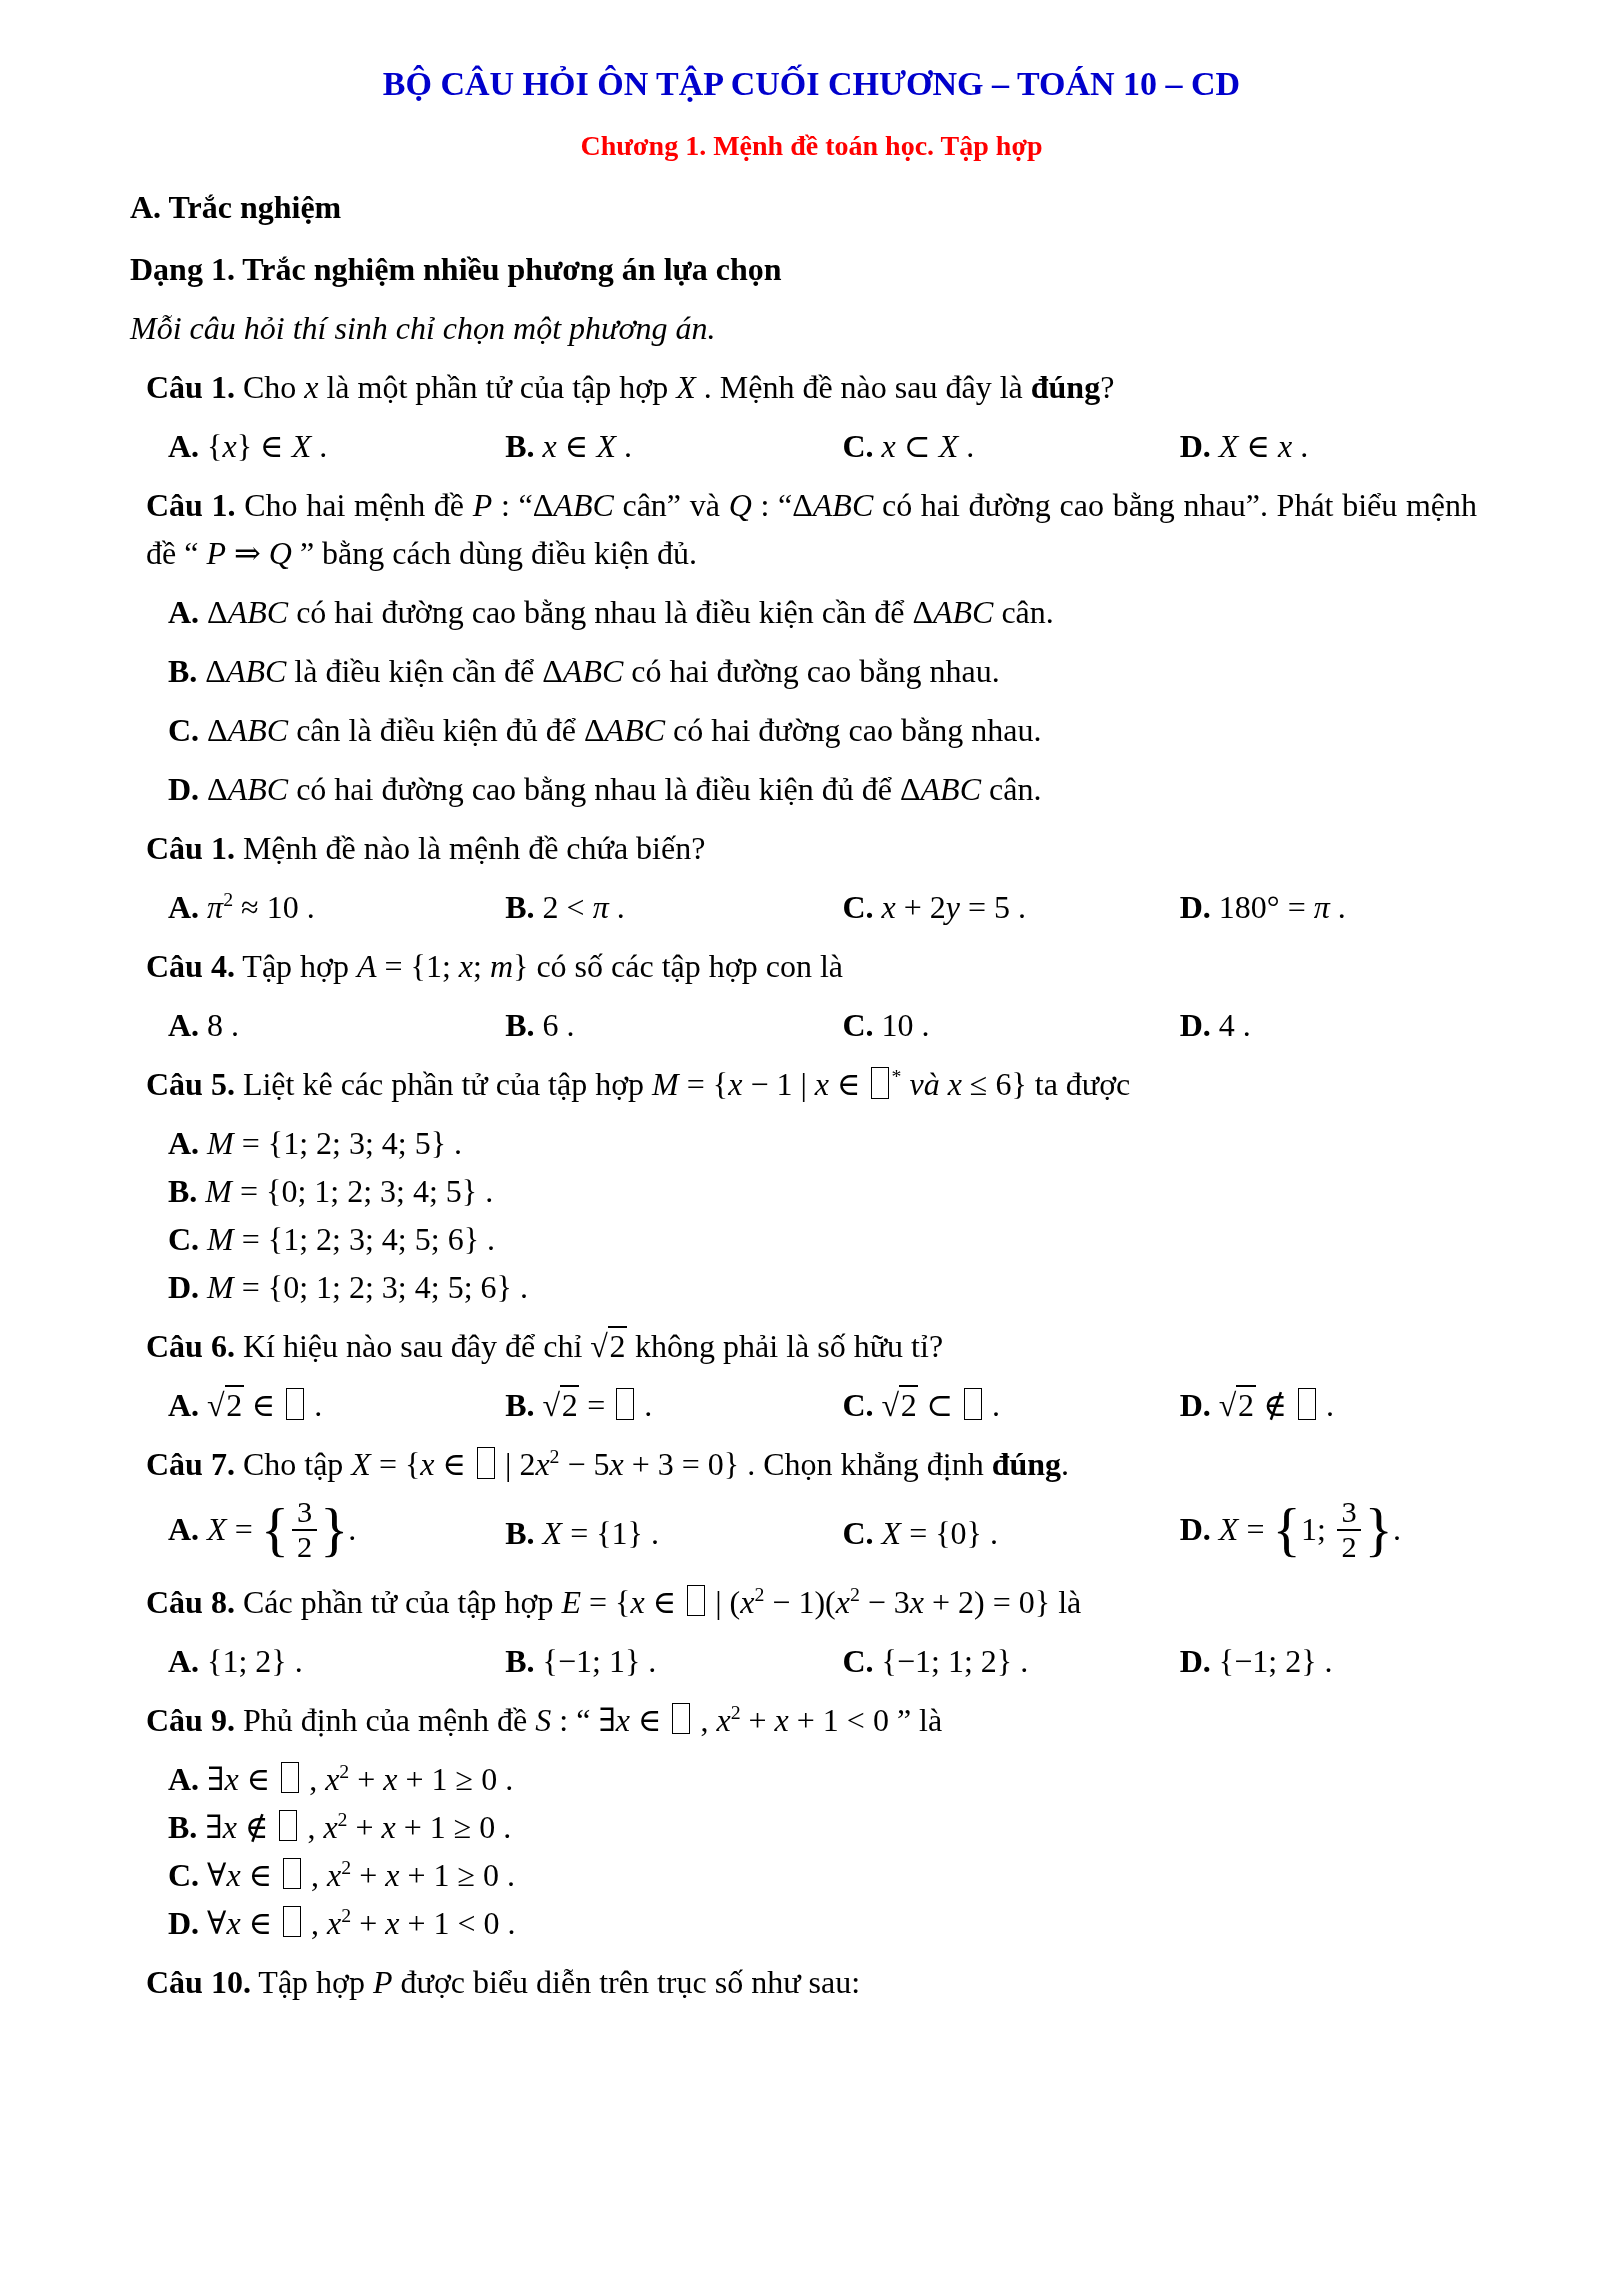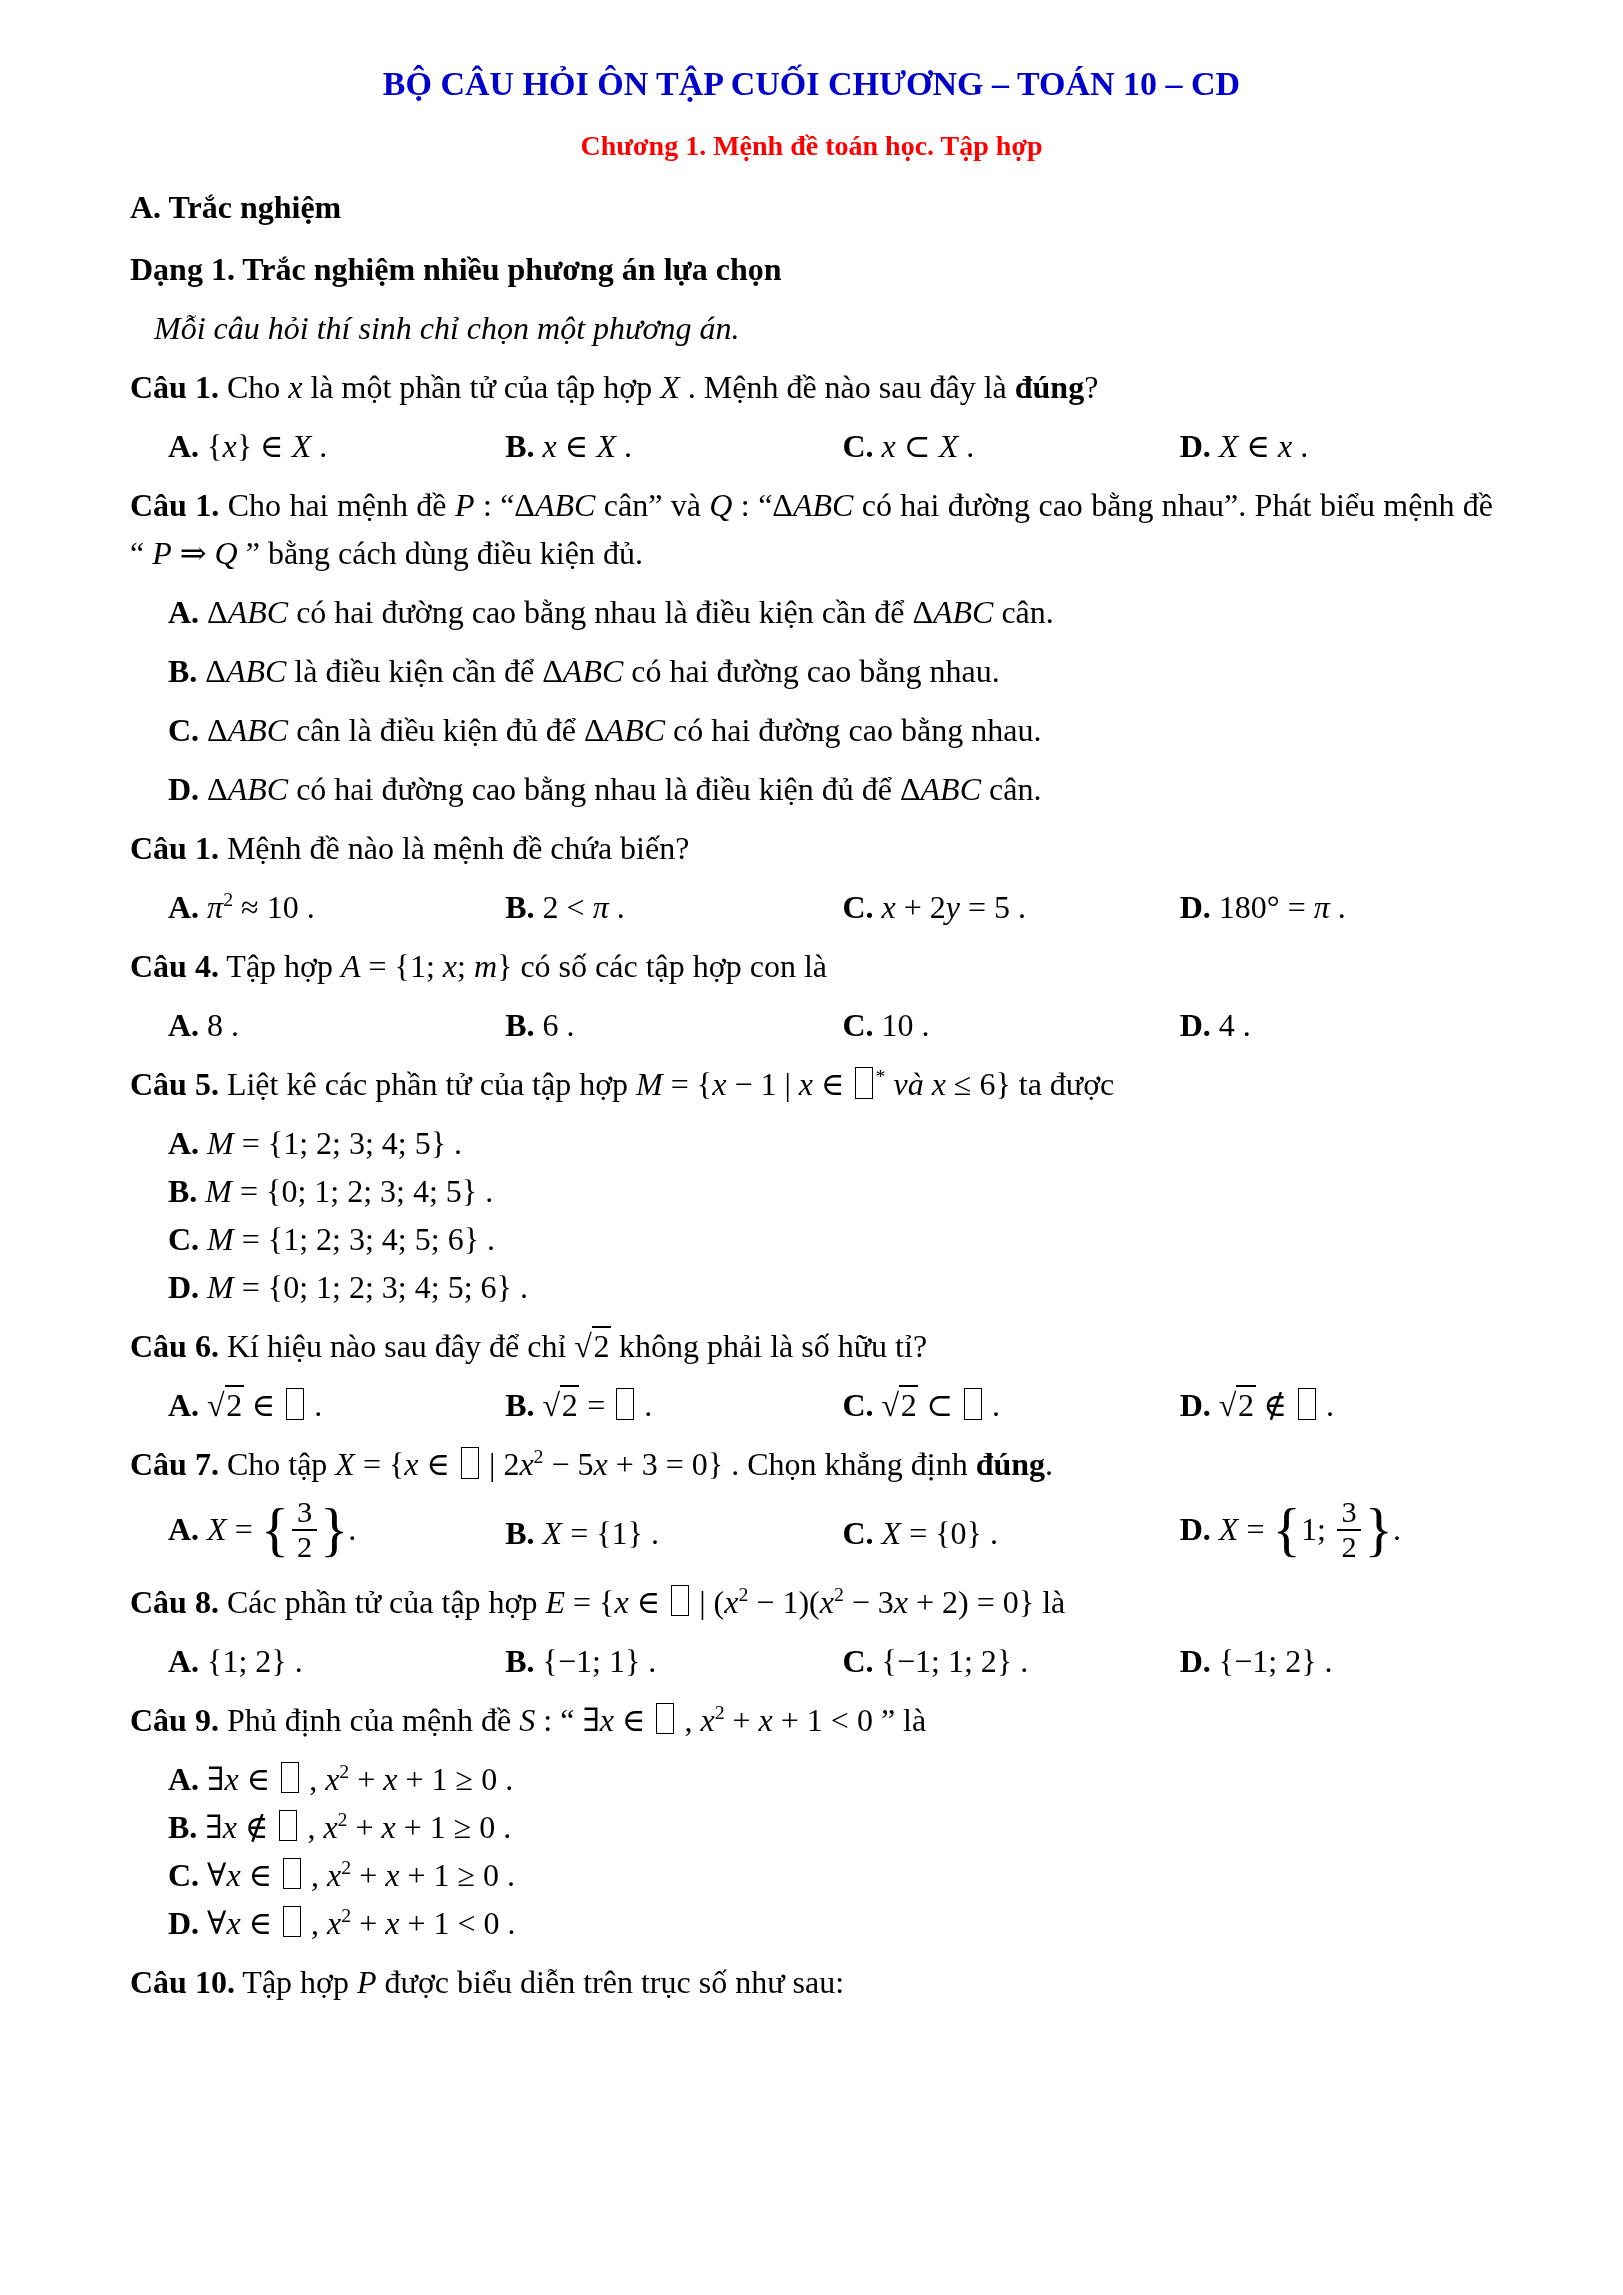--- a/index.html
+++ b/index.html
@@ -13,22 +13,22 @@
   .doc-title{
     text-align:center;font-weight:bold;font-size:34px;
     color:var(--title-color,#0000CC);margin:0 0 22px 0;line-height:1.25;
   }
   .doc-subtitle{
     text-align:center;font-weight:bold;font-size:28px;
     color:var(--subtitle-color,#FF0000);margin:0 0 20.4px 0;line-height:1.25;
   }
   .para{margin:11px 0;}
   .bold{font-weight:bold;margin-top:14px;}
-  .italic{font-style:italic;margin-left:24px;}
-  .qbody{margin:11px 0;text-align:justify;}
+  .italic{font-style:italic;}
+  .qbody{margin:11px 16px;text-align:justify;}
   .opts{margin:11px 0;padding-left:38px;display:grid;column-gap:24px;align-items:center;}
   .cols-4{grid-template-columns:repeat(4,1fr);}
   .cols-2{grid-template-columns:repeat(1,1fr);}
   .cols-1{display:block;}
   .cols-1 .opt{margin:11px 0;}
   .opt{white-space:nowrap;}
   sup{font-size:0.62em;}
   
   .gbox{display:inline-block;width:0.5em;height:0.92em;border:1.6px solid #000;
         vertical-align:-0.12em;margin:0 2.4px;}

